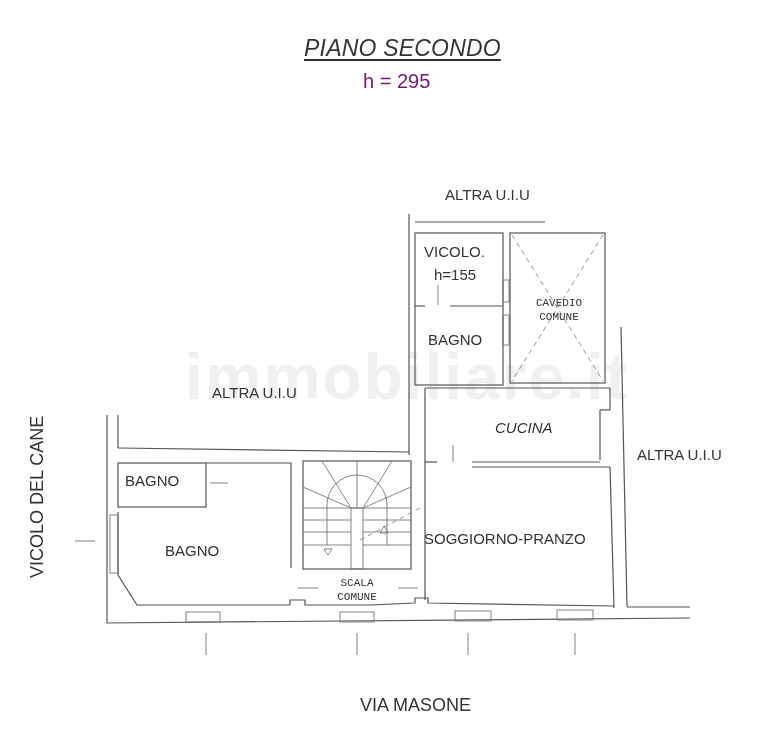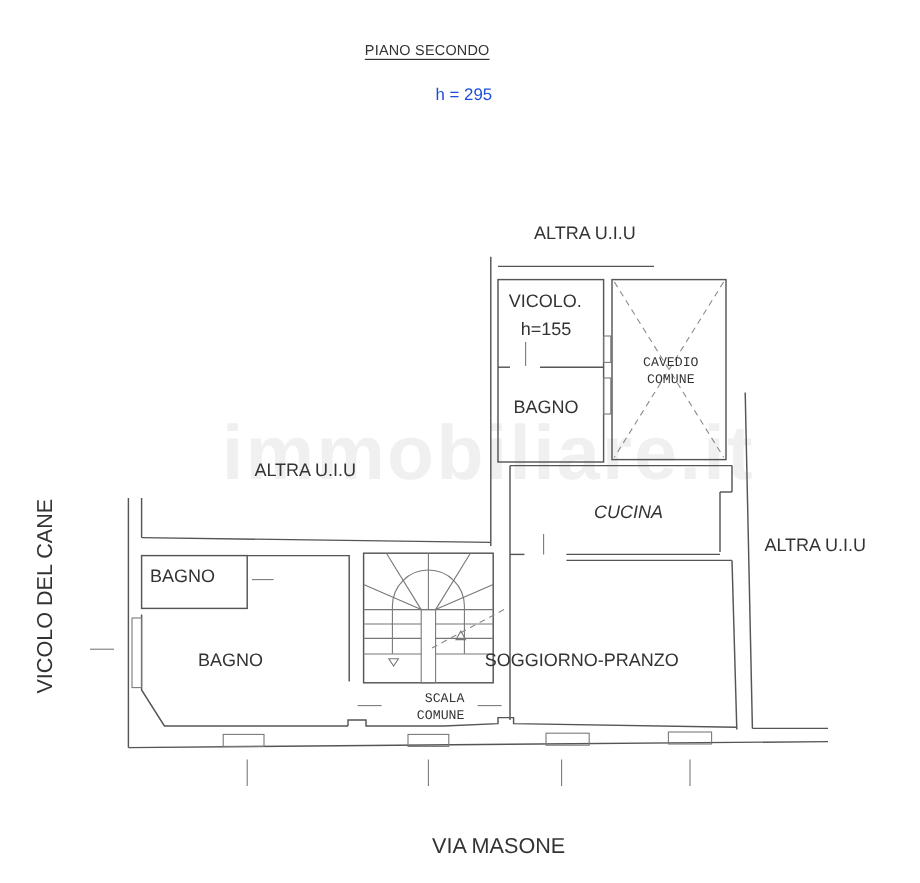--- a/index.html
+++ b/index.html
@@ -2,22 +2,22 @@
 <html><head>
 <meta charset="utf-8">
 <style>
   html, body { margin: 0; padding: 0; background: #ffffff; }
   body { width: 767px; height: 736px; position: relative; overflow: hidden; font-family: "Liberation Sans", sans-serif; color: #2a2a2a; }
   svg { position: absolute; left: 0; top: 0; }
   .wall { stroke: #555; stroke-width: 1.2; fill: none; }
   .thin { stroke: #777; stroke-width: 0.9; fill: none; }
   .dash { stroke: #888; stroke-width: 0.9; fill: none; stroke-dasharray: 5 4; }
   .lbl { position: absolute; white-space: nowrap; color: #333; }
-  .title { left: 304px; top: 35px; font-size: 12px; text-decoration: underline; text-underline-offset: 3px; letter-spacing: 0.2px; }
-  .height { left: 363px; top: 70px; font-size: 14px; color: #1d4ed8; }
+  .title { left: 304px; top: 35px; font-size: 23px; text-decoration: underline; text-underline-offset: 3px; letter-spacing: 0.2px; font-style: italic; }
+  .height { left: 363px; top: 70px; font-size: 20px; color: #701a75; }
   .room { font-size: 15px; }
   .small { font-size: 11px; text-align: center; line-height: 14px; font-family: Liberation Mono, monospace; }
   .street { font-size: 18px; }
   .vert { transform: rotate(-90deg); transform-origin: left top; }
   .watermark { position: absolute; left: 185px; top: 340px; font-size: 64px; font-weight: bold; color: rgba(200,200,200,0.28); letter-spacing: 2px; }
 </style>
 </head>
 <body>
 
 <div class="watermark">immobiliare.it</div>
@@ -114,22 +114,22 @@
 <div class="lbl room" style="left:637px;top:446px;">ALTRA U.I.U</div>
 
 <div class="lbl room" style="left:424px;top:243px;">VICOLO.</div>
 <div class="lbl room" style="left:434px;top:266px;">h=155</div>
 <div class="lbl small" style="left:530px;top:296px;width:58px;">
   <div>CAVEDIO</div>
   <div>COMUNE</div>
 </div>
 <div class="lbl room" style="left:428px;top:331px;">BAGNO</div>
 <div class="lbl room" style="left:495px;top:419px;font-style:italic;">CUCINA</div>
-<div class="lbl room" style="left:404px;top:530px;margin-top:12px;">SOGGIORNO-PRANZO</div>
+<div class="lbl room" style="left:424px;top:530px;">SOGGIORNO-PRANZO</div>
 <div class="lbl room" style="left:125px;top:472px;">BAGNO</div>
 <div class="lbl room" style="left:165px;top:542px;">BAGNO</div>
-<div class="lbl small" style="left:327px;top:576px;width:60px;text-align:right;">
+<div class="lbl small" style="left:327px;top:576px;width:60px;">
   <div>SCALA</div>
   <div>COMUNE</div>
 </div>
 
 <div class="lbl street" style="left:360px;top:695px;">VIA MASONE</div>
 <div class="lbl street vert" style="left:27px;top:578px;">VICOLO DEL CANE</div>
 
 </body></html>

